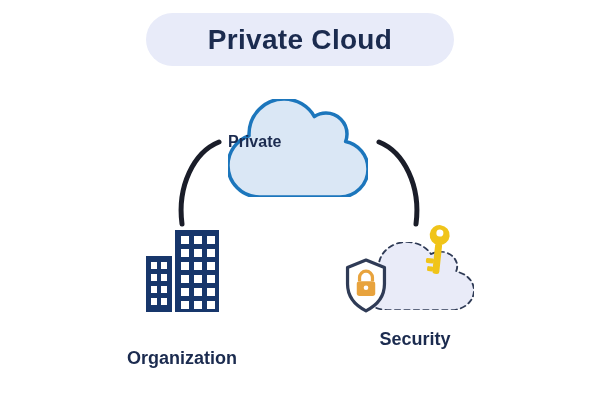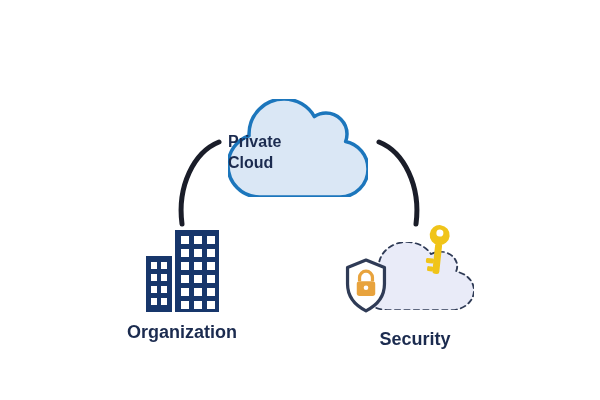--- a/index.html
+++ b/index.html
@@ -31,21 +31,21 @@
   .center-cloud svg{display:block}
   .cloud-shape{fill:var(--center-cloud-fill);stroke:var(--center-cloud-stroke);
     stroke-width:16;stroke-linejoin:round}
   .cloud-label{position:absolute;left:0;top:33px;width:100%;text-align:left;
     font-size:16px;font-weight:600;color:var(--heading-text);line-height:1.3}
 
   .node{position:absolute;display:flex;flex-direction:column;align-items:center;z-index:2}
   .node-label{font-size:18px;font-weight:700;color:var(--heading-text)}
 
   .node-org{left:127px;top:228px;width:110px}
-  .node-org .node-label{margin-top:6px}
+  .node-org .node-label{margin-top:32px}
   .bldg{fill:var(--building)}
   .win{fill:#FFFFFF}
 
   .node-sec{left:340px;top:218px;width:150px}
   .node-sec .node-label{margin-top:13px}
   .sec-cluster{position:relative;width:150px;height:98px}
   .dashed-cloud{fill:var(--security-cloud-fill);stroke:var(--security-outline);
     stroke-width:11;stroke-dasharray:30 24;stroke-linecap:round;stroke-linejoin:round}
   .sec-dashed{position:absolute;left:22px;top:24px}
   .sec-shield{position:absolute;left:2px;top:38px}
@@ -55,33 +55,35 @@
   .lock-hole{fill:#FFFFFF}
   .sec-key{position:absolute;left:82px;top:6px;transform:rotate(6deg)}
   .key{fill:var(--key-yellow)}
   .key-hole{fill:#FFFFFF}
 </style>
 </head>
 <body>
 
 <div class="canvas">
 
+  <div class="title-pill">
+    <span class="title-text">Private Cloud</span>
+  </div>
 
   <svg class="connectors" width="600" height="400" viewBox="0 0 600 400">
     <path class="arc" d="M 219 142 C 194 152 177 186 182 224"></path>
     <path class="arc" d="M 379 142 C 404 152 421 186 416 224"></path>
   </svg>
 
   <div class="center-cloud">
     <svg width="140" height="98" viewBox="0 32 640 448" preserveAspectRatio="none">
       <path class="cloud-shape" d="M0 336c0 79.5 64.5 144 144 144H512c70.7 0 128-57.3 128-128c0-61.9-44-113.6-102.4-125.4c4.1-10.7 6.4-22.4 6.4-34.6c0-53-43-96-96-96c-19.7 0-38.1 6-53.3 16.2C367 64.2 315.3 32 256 32C167.6 32 96 103.6 96 192c0 2.7 .1 5.4 .2 8.1C40.2 219.8 0 273.2 0 336z"></path>
     </svg>
     <div class="cloud-label">
       <div>Private</div>
-      <div>Cloud</div>
     </div>
   </div>
 
   <div class="node node-org">
     <svg width="88" height="88" viewBox="0 0 88 88">
       <rect class="bldg" x="8" y="28" width="26" height="56"></rect>
       <rect class="bldg" x="37" y="2" width="44" height="82"></rect>
 
       <rect class="win" x="13" y="34" width="6" height="7"></rect>
         <rect class="win" x="23" y="34" width="6" height="7"></rect>

